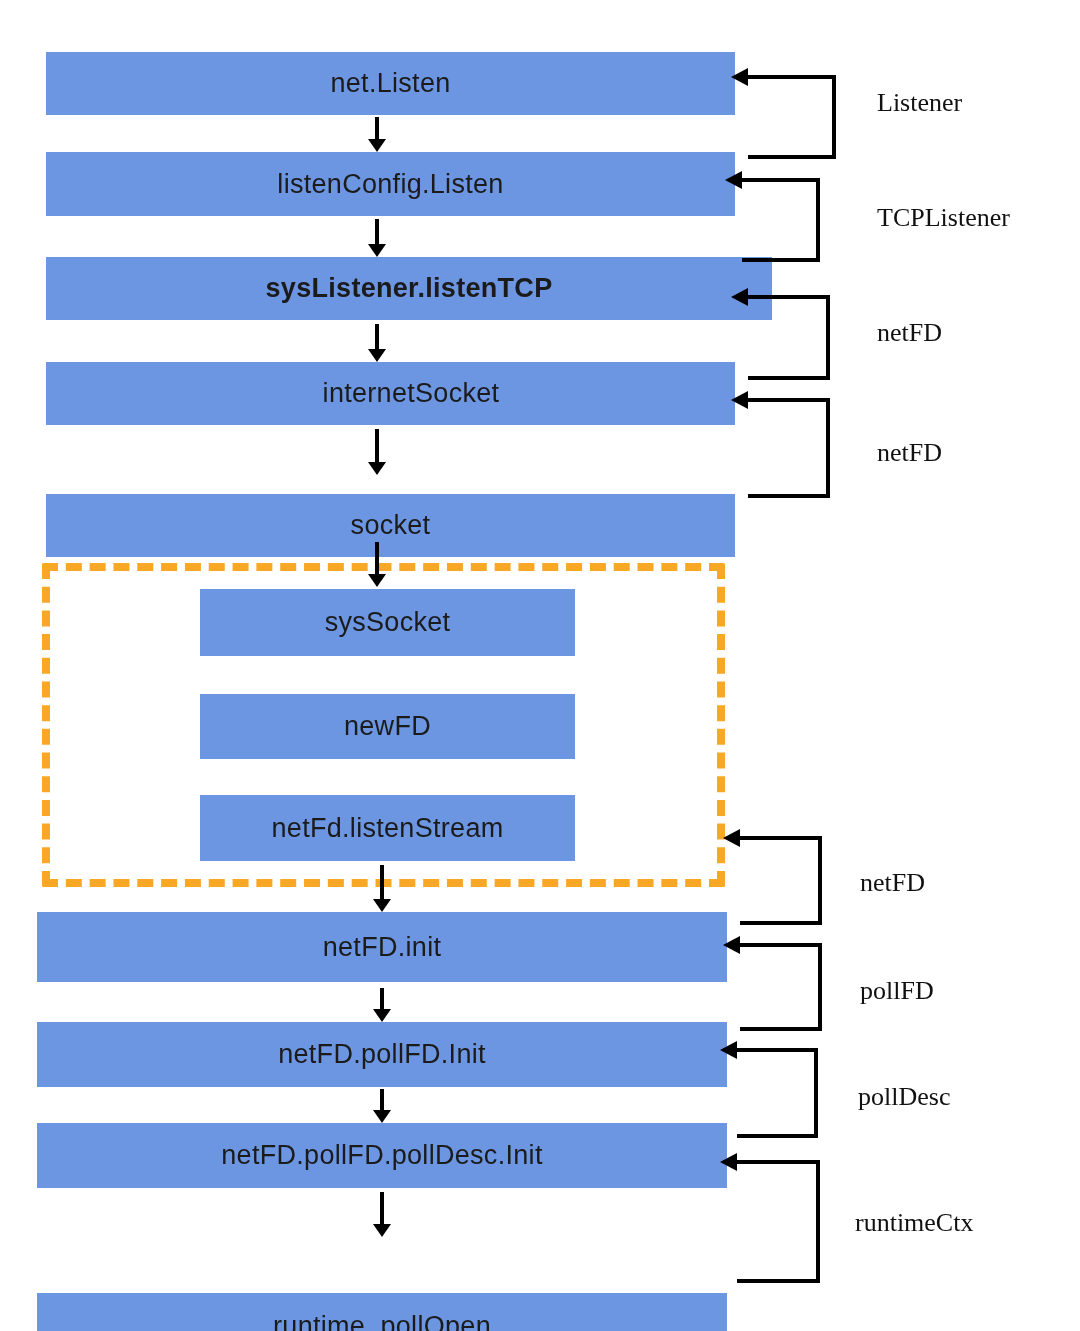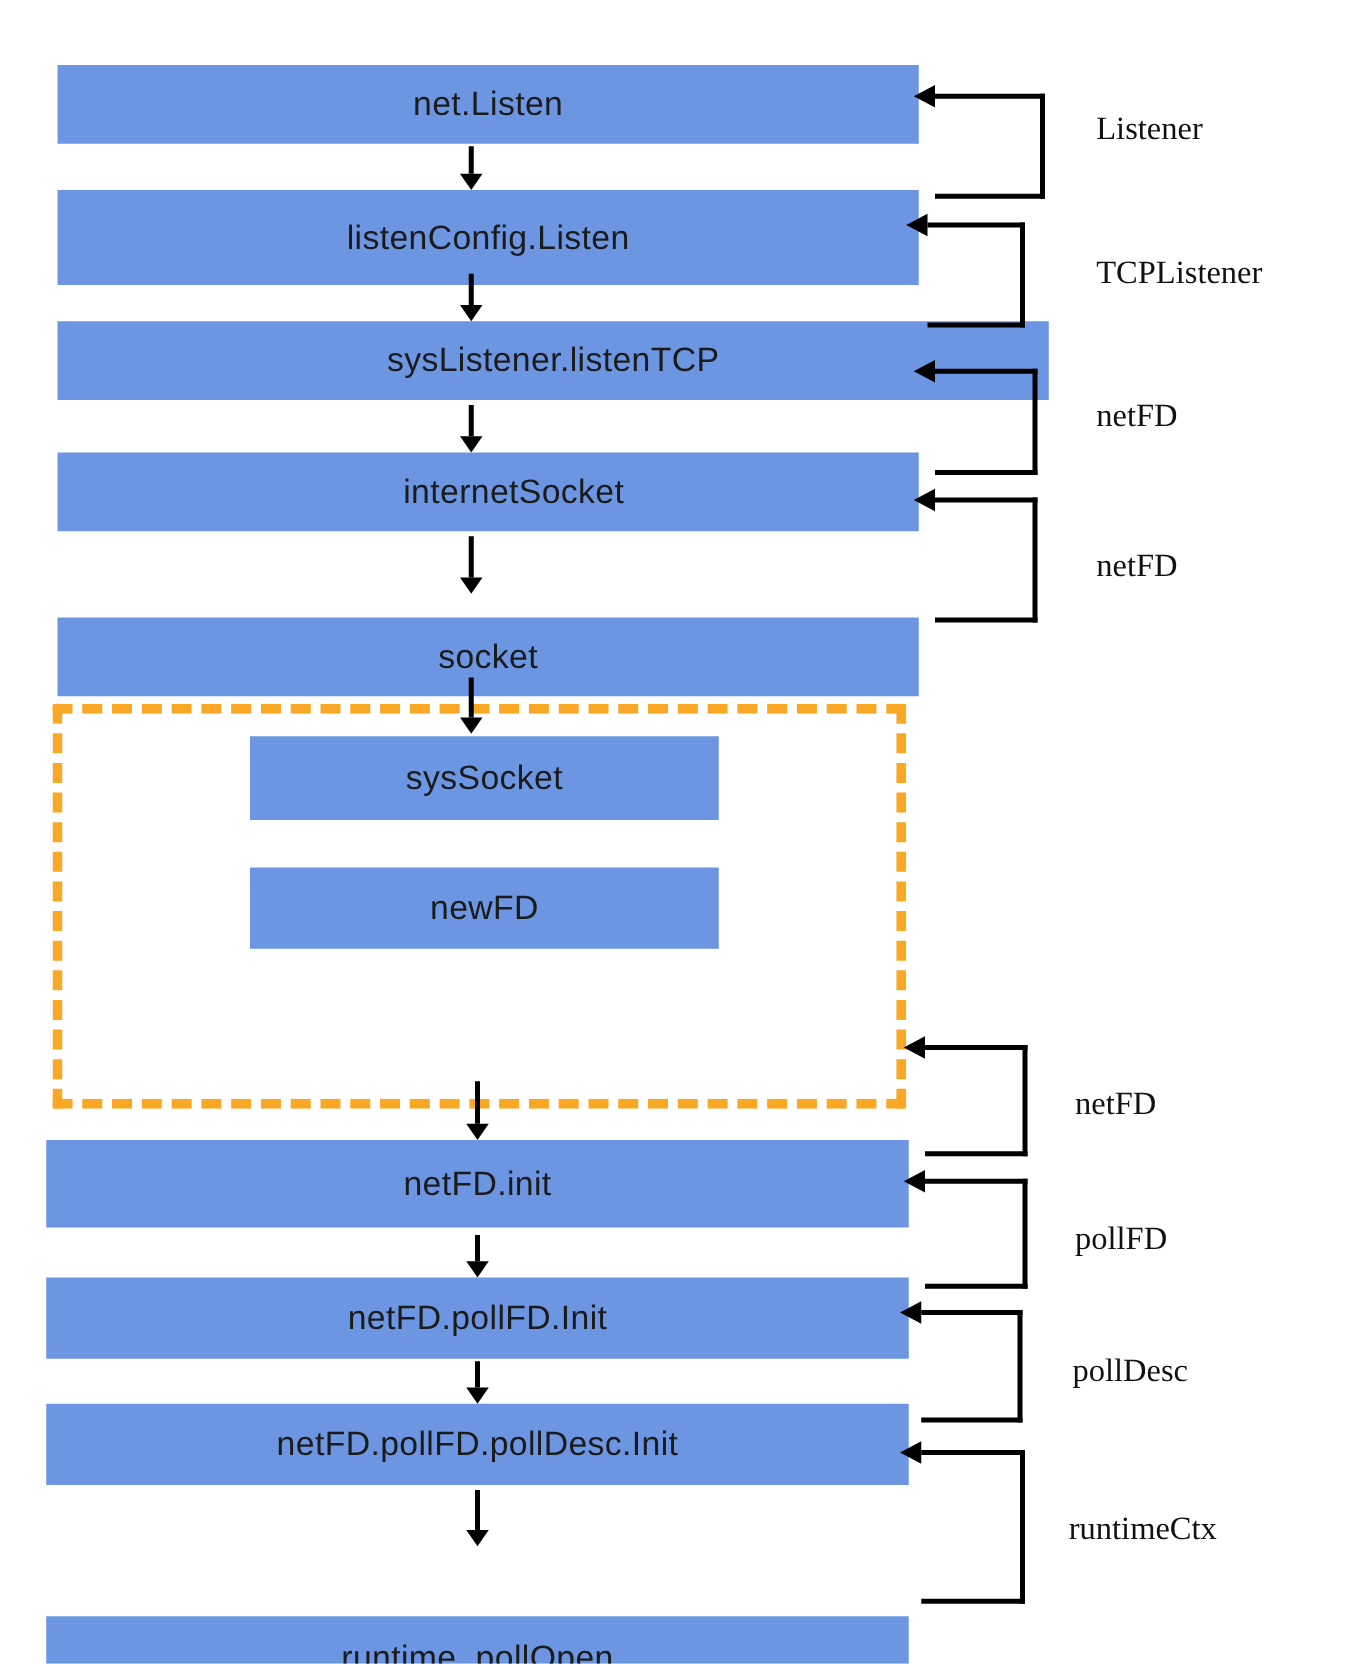--- a/index.html
+++ b/index.html
@@ -73,29 +73,30 @@
     border-radius: 2px;
     background: transparent;
   }
 </style>
 </head>
 <body>
 
 <div class="canvas">
 
   <div class="node" style="left:46px; top:52px;  width:689px; height:63px;">net.Listen</div>
-  <div class="node" style="left:46px; top:152px; width:689px; height:76px;">listenConfig.Listen</div>
-  <div class="node" style="left:46px; top:257px; width:793px; height:63px;">sysListener.listenTCP</div>
+  <div class="node" style="left:46px; top:152px; width:689px; height:64px;">listenConfig.Listen</div>
+  <div class="node" style="left:46px; top:257px; width:726px; height:63px;font-weight:bold;">sysListener.listenTCP</div>
   <div class="node" style="left:46px; top:362px; width:689px; height:63px;padding-left:41px;">internetSocket</div>
   <div class="node" style="left:46px; top:475px; width:689px; height:63px;margin-top:19px;">socket</div>
 
   <div class="dashedbox" style="left:42px; top:563px; width:683px; height:324px;"></div>
 
   <div class="node" style="left:200px; top:589px; width:375px; height:67px;">sysSocket</div>
   <div class="node" style="left:200px; top:694px; width:375px; height:65px;">newFD</div>
+  <div class="node" style="left:200px; top:795px; width:375px; height:66px;">netFd.listenStream</div>
 
   <div class="node" style="left:37px; top:912px;  width:690px; height:70px;">netFD.init</div>
   <div class="node" style="left:37px; top:1022px; width:690px; height:65px;text-align:center;">netFD.pollFD.Init</div>
   <div class="node" style="left:37px; top:1123px; width:690px; height:65px;">netFD.pollFD.pollDesc.Init</div>
   <div class="node" style="left:37px; top:1293px; width:690px; height:66px;">runtime_pollOpen</div>
 
   <div class="darr" style="left:375px; top:117px;  height:22px;"></div>
   <div class="darr" style="left:375px; top:219px;  height:25px;"></div>
   <div class="darr" style="left:375px; top:324px;  height:25px;"></div>
   <div class="darr" style="left:375px; top:429px;  height:33px;"></div>

